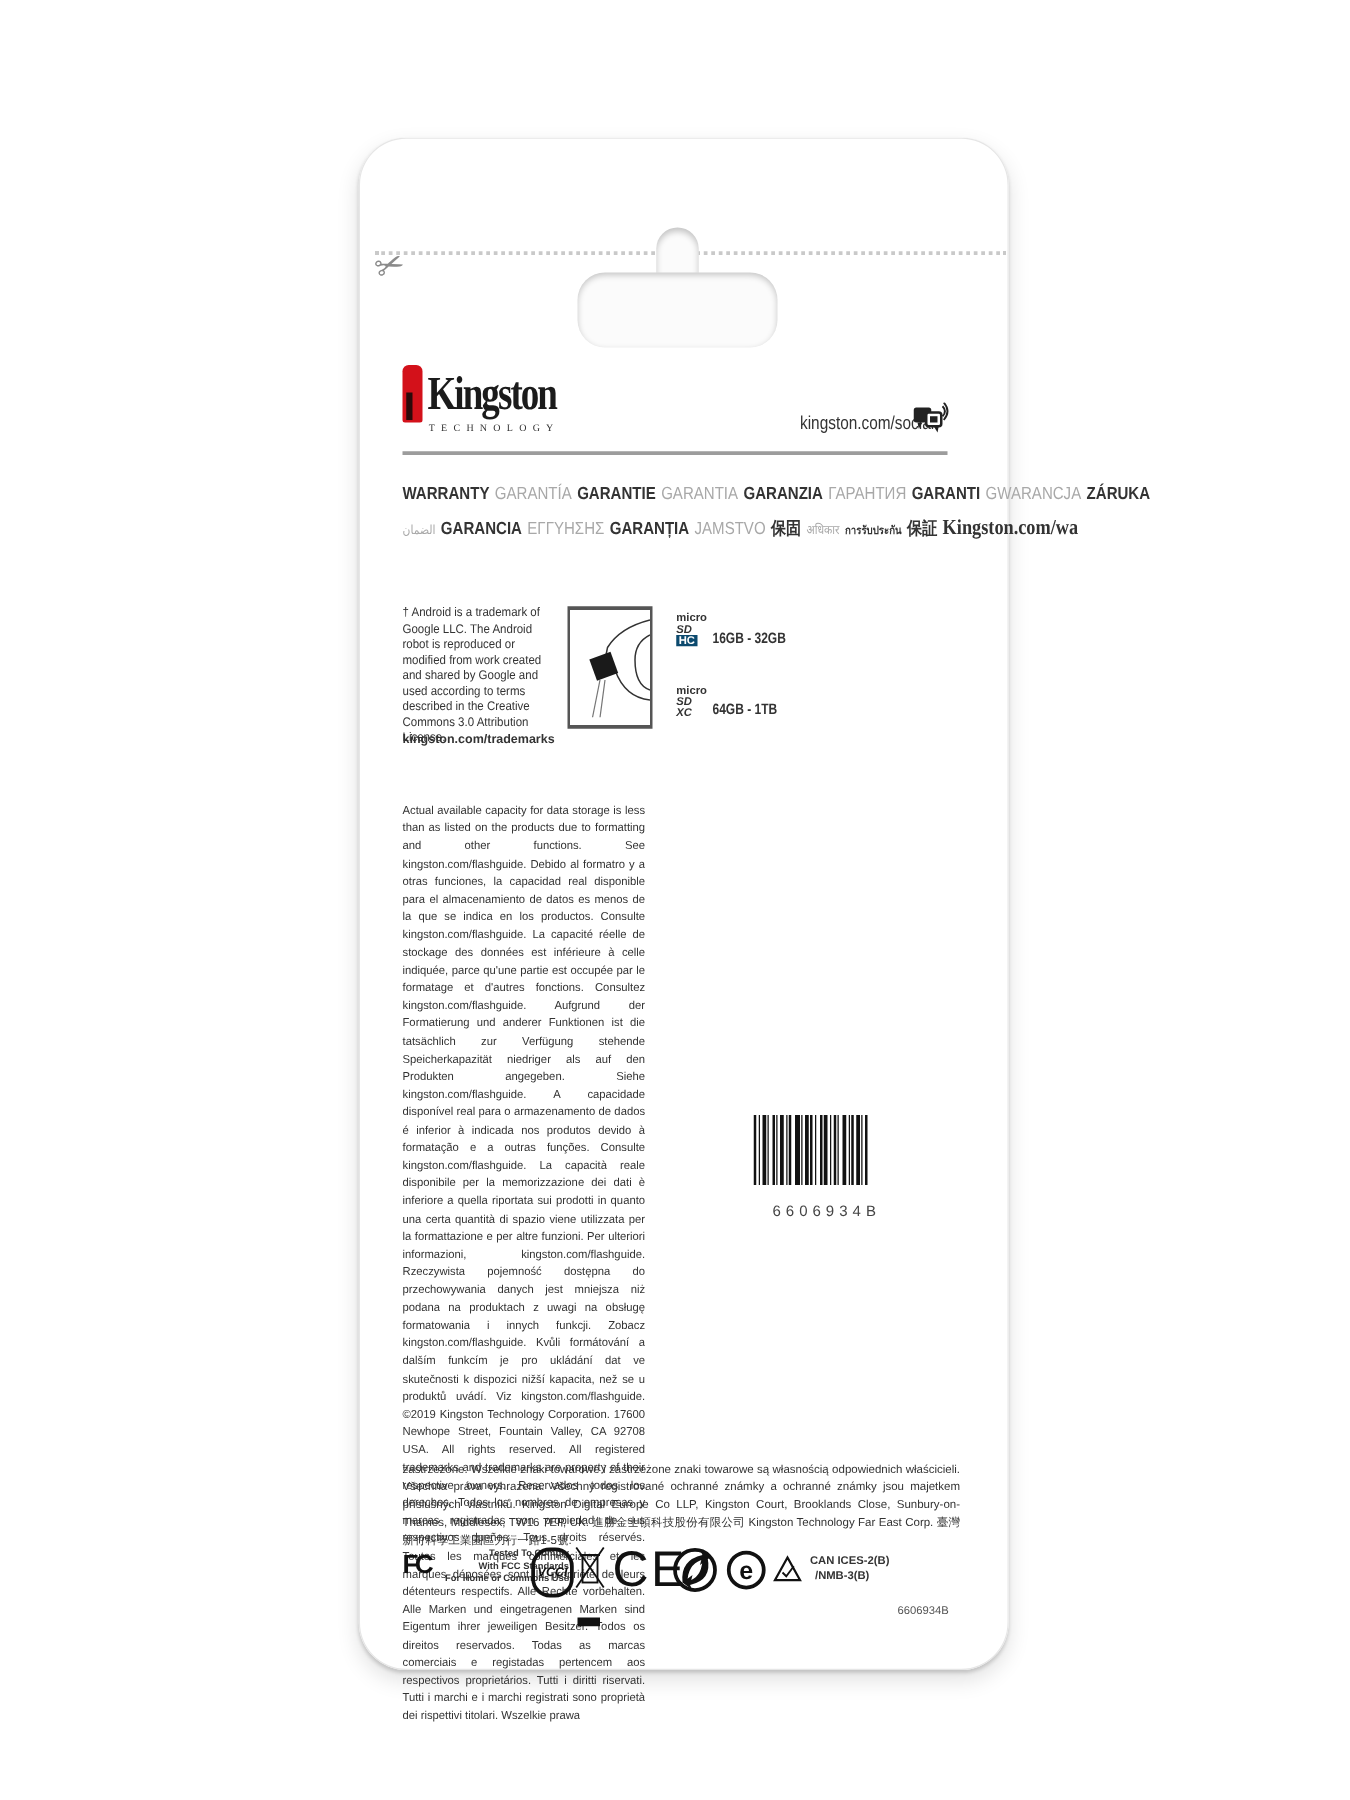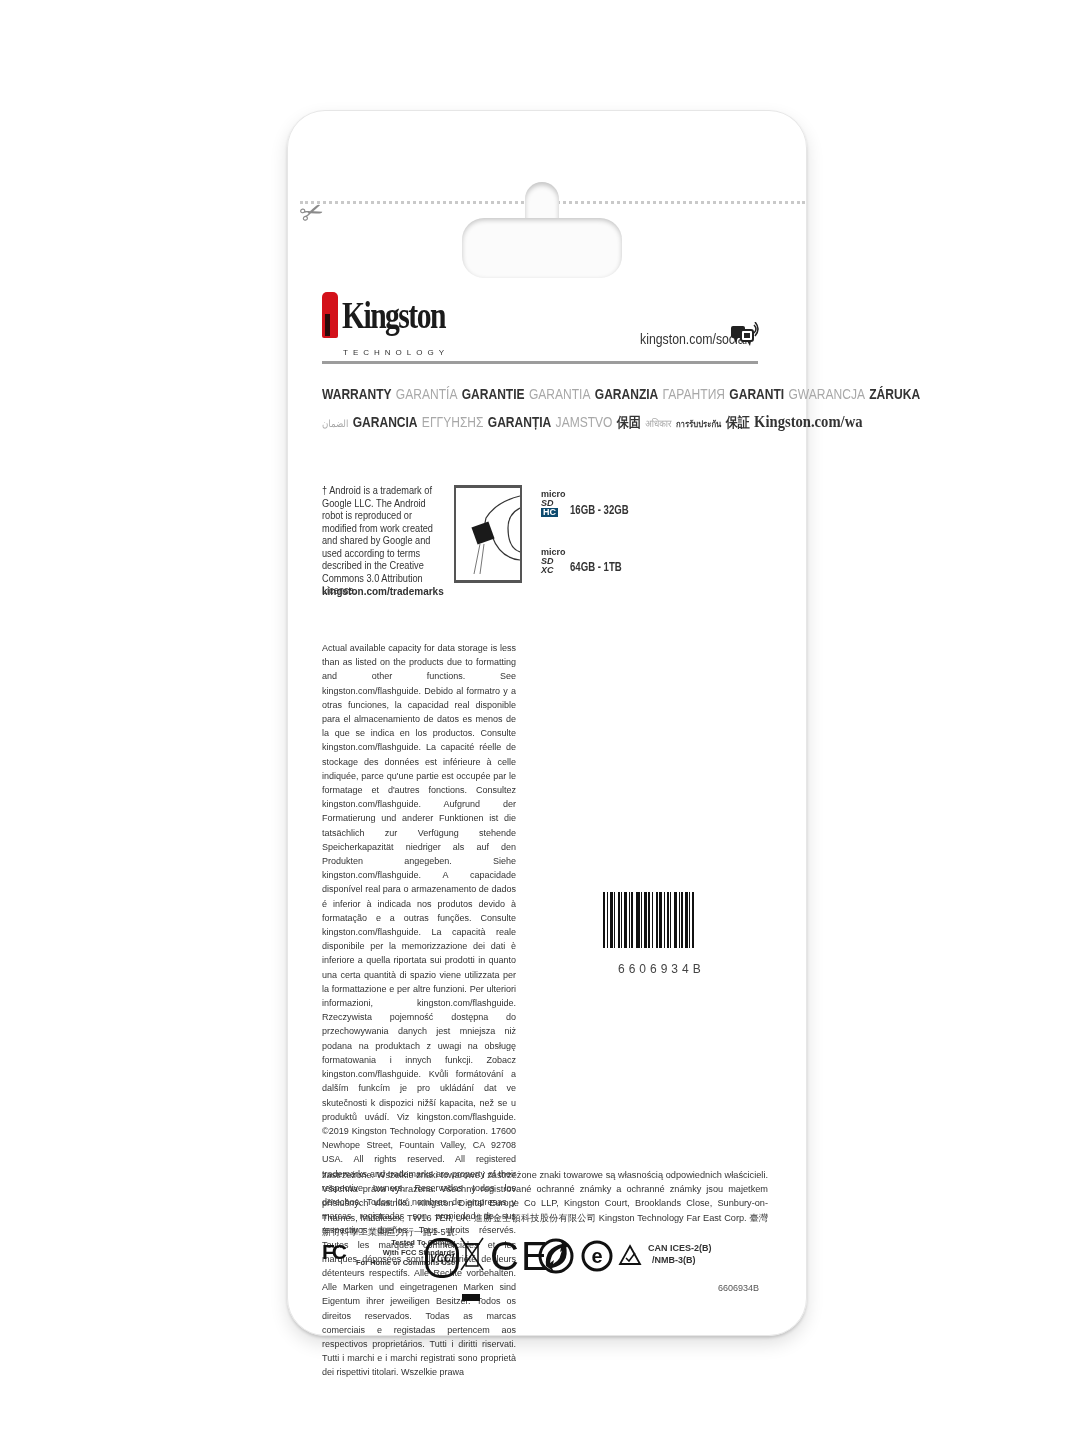--- a/index.html
+++ b/index.html
@@ -15,21 +15,21 @@
             border-radius:22px; background:#fbfbfb;
             box-shadow: inset 0 2px 5px rgba(0,0,0,0.22), 0 1px 1px rgba(255,255,255,0.9); }
   .hanger-nub { position:absolute; left:525px; top:182px; width:34px; height:52px;
                 border-radius:17px 17px 6px 6px; background:#fbfbfb;
                 box-shadow: inset 0 3px 5px rgba(0,0,0,0.22); }
   .logo { position:absolute; left:322px; top:292px; display:flex; align-items:center; }
   .fist { width:16px; height:46px; background:#d3111a; border-radius:5px 5px 2px 2px; margin-right:4px; position:relative; }
   .fist:after { content:""; position:absolute; left:3px; top:22px; width:5px; height:22px; background:#2a0a0a; }
   .logo-word { font-family:"Liberation Serif", serif; font-weight:bold; font-size:38px; line-height:38px;
                letter-spacing:-2px; transform:scaleX(0.78); transform-origin:left bottom; color:#1b1b1b; }
-  .logo-sub { position:absolute; left:343px; top:348px; font-size:8px; letter-spacing:5px; color:#333; }
+  .logo-sub { position:absolute; left:343px; top:338px; font-size:8px; letter-spacing:5px; color:#333;font-family:Liberation Serif, serif; }
   .social { position:absolute; left:640px; top:330px; font-size:15px; color:#333; transform:scaleX(0.82); transform-origin:left center; }
   .social-icon { position:absolute; left:730px; top:322px; width:30px; height:26px; }
   .rule { position:absolute; left:322px; top:361px; width:436px; height:3px; background:#9c9c9c; }
   .warranty { position:absolute; left:322px; top:380px; width:440px; font-size:14px; line-height:28px;
               transform:scaleX(0.86); transform-origin:left top; white-space:nowrap; }
   .warranty span { margin-right:5px; }
   .w-b { font-weight:bold; color:#333; }
   .w-l { color:#a8a8a8; }
   .w-big { font-family:"Liberation Serif", serif; font-weight:bold; font-size:17px; color:#333; }
   .android { position:absolute; left:322px; top:485px; width:125px; font-size:10px; line-height:12.5px;

